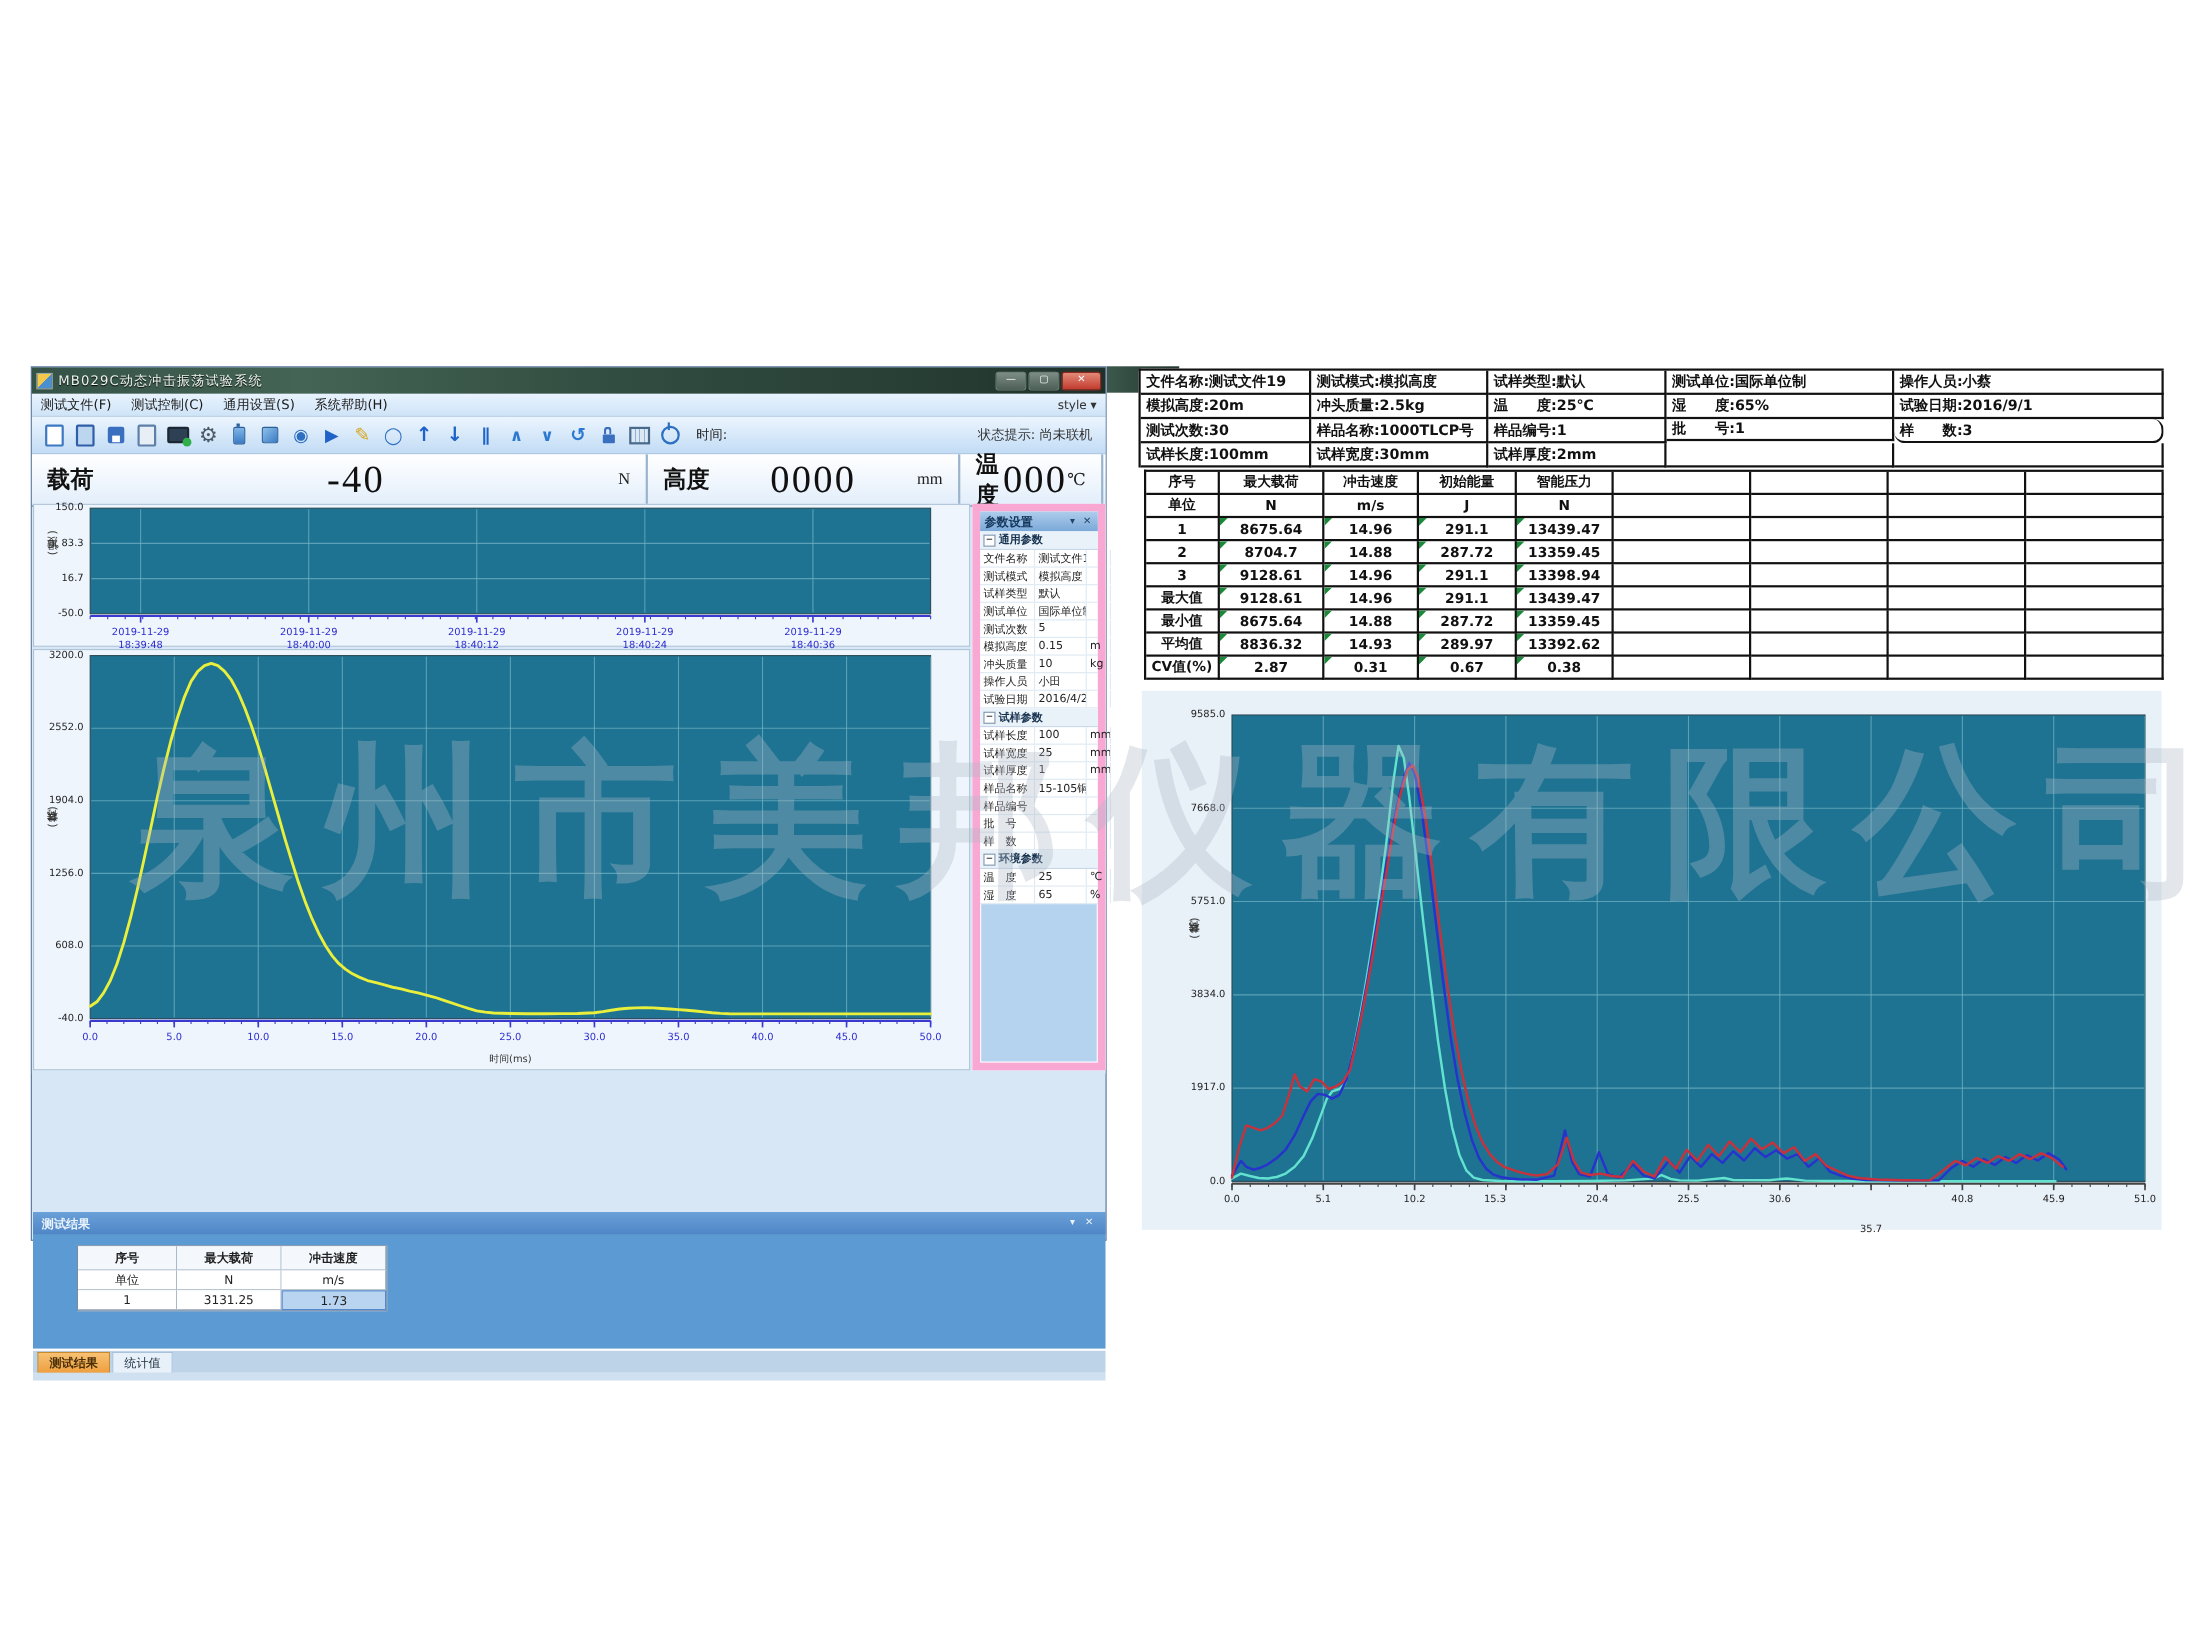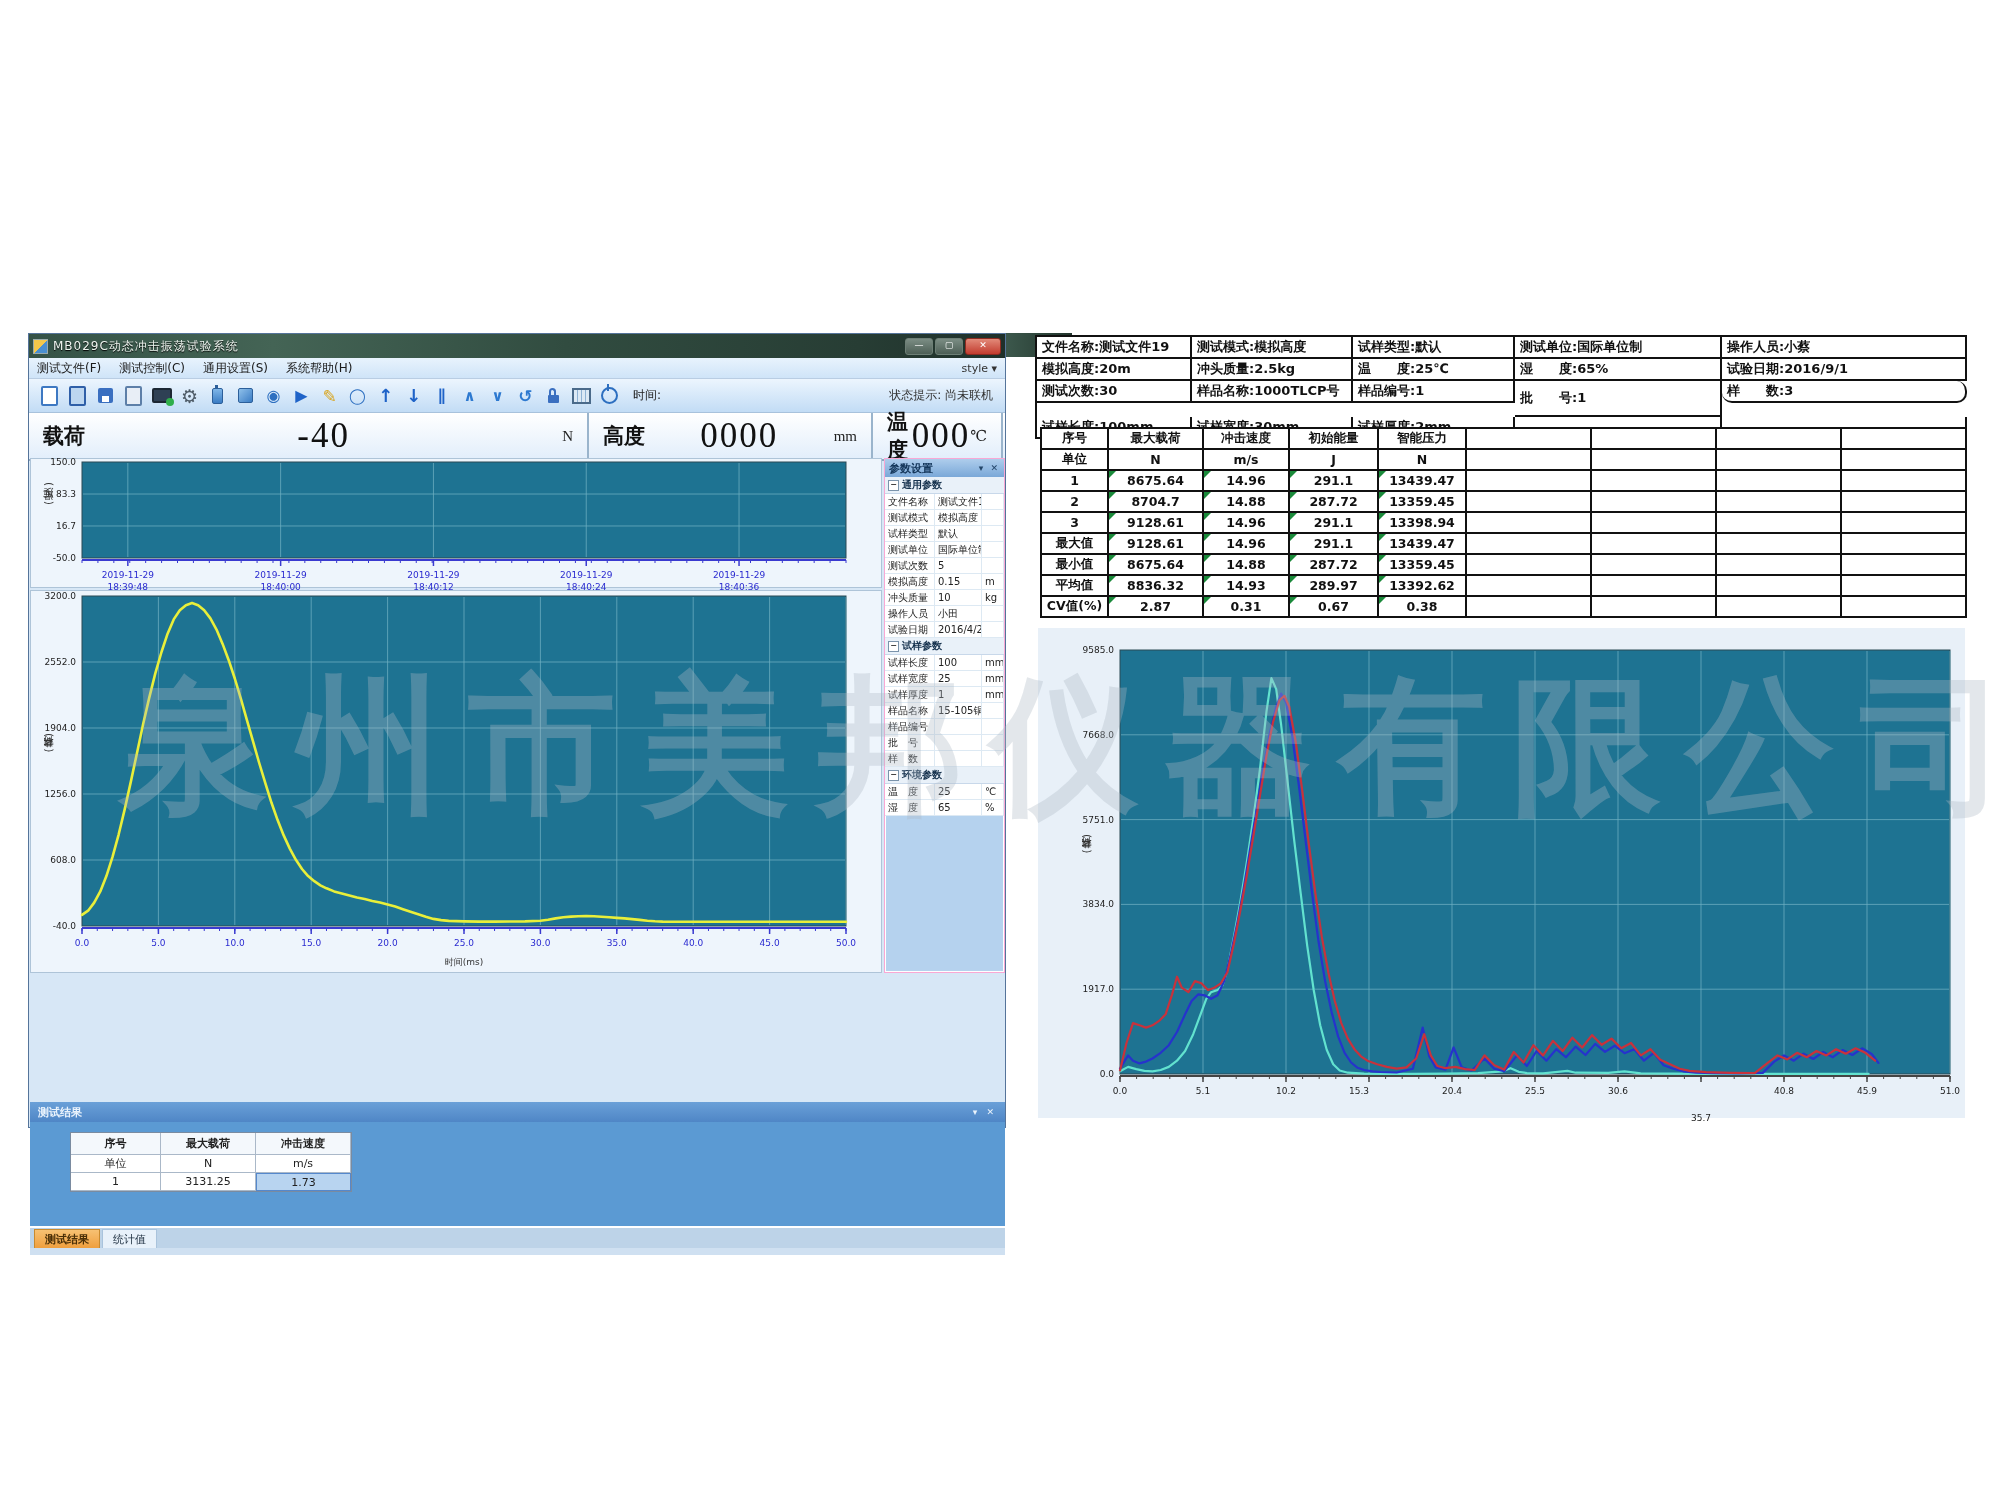--- a/index.html
+++ b/index.html
@@ -41,21 +41,21 @@
   
   .readouts{position:absolute;left:0;top:79px;width:100%;height:48px;background:linear-gradient(#ffffff,#e2eefb);border-bottom:2px solid #8fa8c0;display:flex;box-sizing:border-box;}
   .rcell{display:flex;align-items:center;border-right:2px solid #9ab4cc;box-sizing:border-box;height:100%;}
   .rlabel{font-size:21px;font-weight:bold;color:#111;padding-left:14px;}
   .rvalue{flex:1;text-align:center;font-family:"Liberation Serif","DejaVu Serif",serif;font-size:35px;color:#111;letter-spacing:2px;}
   .runit{font-family:"Liberation Serif","DejaVu Serif",serif;font-size:15px;color:#222;padding-right:14px;}
   
   .mainarea{position:absolute;left:0;top:127px;width:100%;height:515px;background:#d7e7f6;}
   .chartframe{position:absolute;background:#eef5fc;border:1px solid #aec4d8;box-sizing:border-box;}
   
-  .sidebar{position:absolute;left:884px;top:458px;width:121px;height:515px;background:#fff;border:1px solid #f9a8d4;box-sizing:border-box;font-size:10px;z-index:2;}
+  .sidebar{position:absolute;left:884px;top:458px;width:121px;height:515px;background:#fff;border:7px solid #f9a8d4;box-sizing:border-box;font-size:10px;z-index:2;}
   .sbheader{height:18px;background:linear-gradient(#aecdec,#7aa8d8);color:#14365a;font-weight:bold;font-size:11px;display:flex;align-items:center;padding:0 4px;box-sizing:border-box;}
   .sbheader .sbh-btns{margin-left:auto;font-size:9px;color:#24466a;letter-spacing:2px;}
   .sbsec{height:17px;background:#e9f1f9;border-bottom:1px solid #c8d8ea;display:flex;align-items:center;font-weight:bold;color:#16324e;padding-left:3px;box-sizing:border-box;}
   .sbsec .minus{width:9px;height:9px;border:1px solid #7a93ab;background:#fff;font-size:8px;line-height:7px;text-align:center;margin-right:3px;color:#333;}
   .sbrow{display:grid;grid-template-columns:50px 47px 22px;height:16px;border-bottom:1px solid #dde9f3;box-sizing:border-box;}
   .sbrow span{display:flex;align-items:center;overflow:hidden;white-space:nowrap;border-right:1px solid #dde9f3;padding-left:3px;box-sizing:border-box;color:#222;}
   .sbfill{background:#b5d2ee;position:absolute;left:1px;right:1px;bottom:1px;}
   
   .respanel{position:absolute;left:1px;top:641px;width:975px;height:124px;background:#5b9ad3;}
   .resheader{height:20px;background:linear-gradient(#6aa0d8,#4f86c6);color:#eaf3fc;font-size:11px;font-weight:bold;display:flex;align-items:center;padding:0 8px;box-sizing:border-box;}
@@ -350,21 +350,21 @@
       <div class="rt-cell" style="height: 22px;">测试单位:国际单位制</div>
       <div class="rt-cell" style="height: 22px;">操作人员:小蔡</div>
       <div class="rt-cell" style="height: 22px;">模拟高度:20m</div>
       <div class="rt-cell" style="height: 22px;">冲头质量:2.5kg</div>
       <div class="rt-cell" style="height: 22px;">温　　度:25℃</div>
       <div class="rt-cell" style="height: 22px;">湿　　度:65%</div>
       <div class="rt-cell" style="height: 22px;">试验日期:2016/9/1</div>
       <div class="rt-cell" style="height: 22px;">测试次数:30</div>
       <div class="rt-cell" style="height: 22px;">样品名称:1000TLCP号</div>
       <div class="rt-cell" style="height: 22px;">样品编号:1</div>
-      <div class="rt-cell" style="height: 36px;">批　　号:1</div>
+      <div class="rt-cell" style="height: 20px;">批　　号:1</div>
       <div class="rt-cell" style="height: 22px; border-radius: 10px;">样　　数:3</div>
       <div class="rt-cell" style="height: 22px;">试样长度:100mm</div>
       <div class="rt-cell" style="height: 22px;">试样宽度:30mm</div>
       <div class="rt-cell" style="height: 22px;">试样厚度:2mm</div>
       <div class="rt-cell" style="height: 22px;"></div>
       <div class="rt-cell" style="height: 22px;"></div>
     </div>
   <div id="right-data-table" class="abs" style="left: 1040px; top: 427px; z-index: 3; display: grid; grid-template-columns: 67px 95px 86px 89px 88px 125px 125px 125px 125px; border-left: 2px solid rgb(17, 17, 17); border-top: 2px solid rgb(17, 17, 17); background: rgb(255, 255, 255);">
       <div class="rt2-cell" style="height: 21px;">序号</div>
       <div class="rt2-cell" style="height: 21px;">最大载荷</div>

